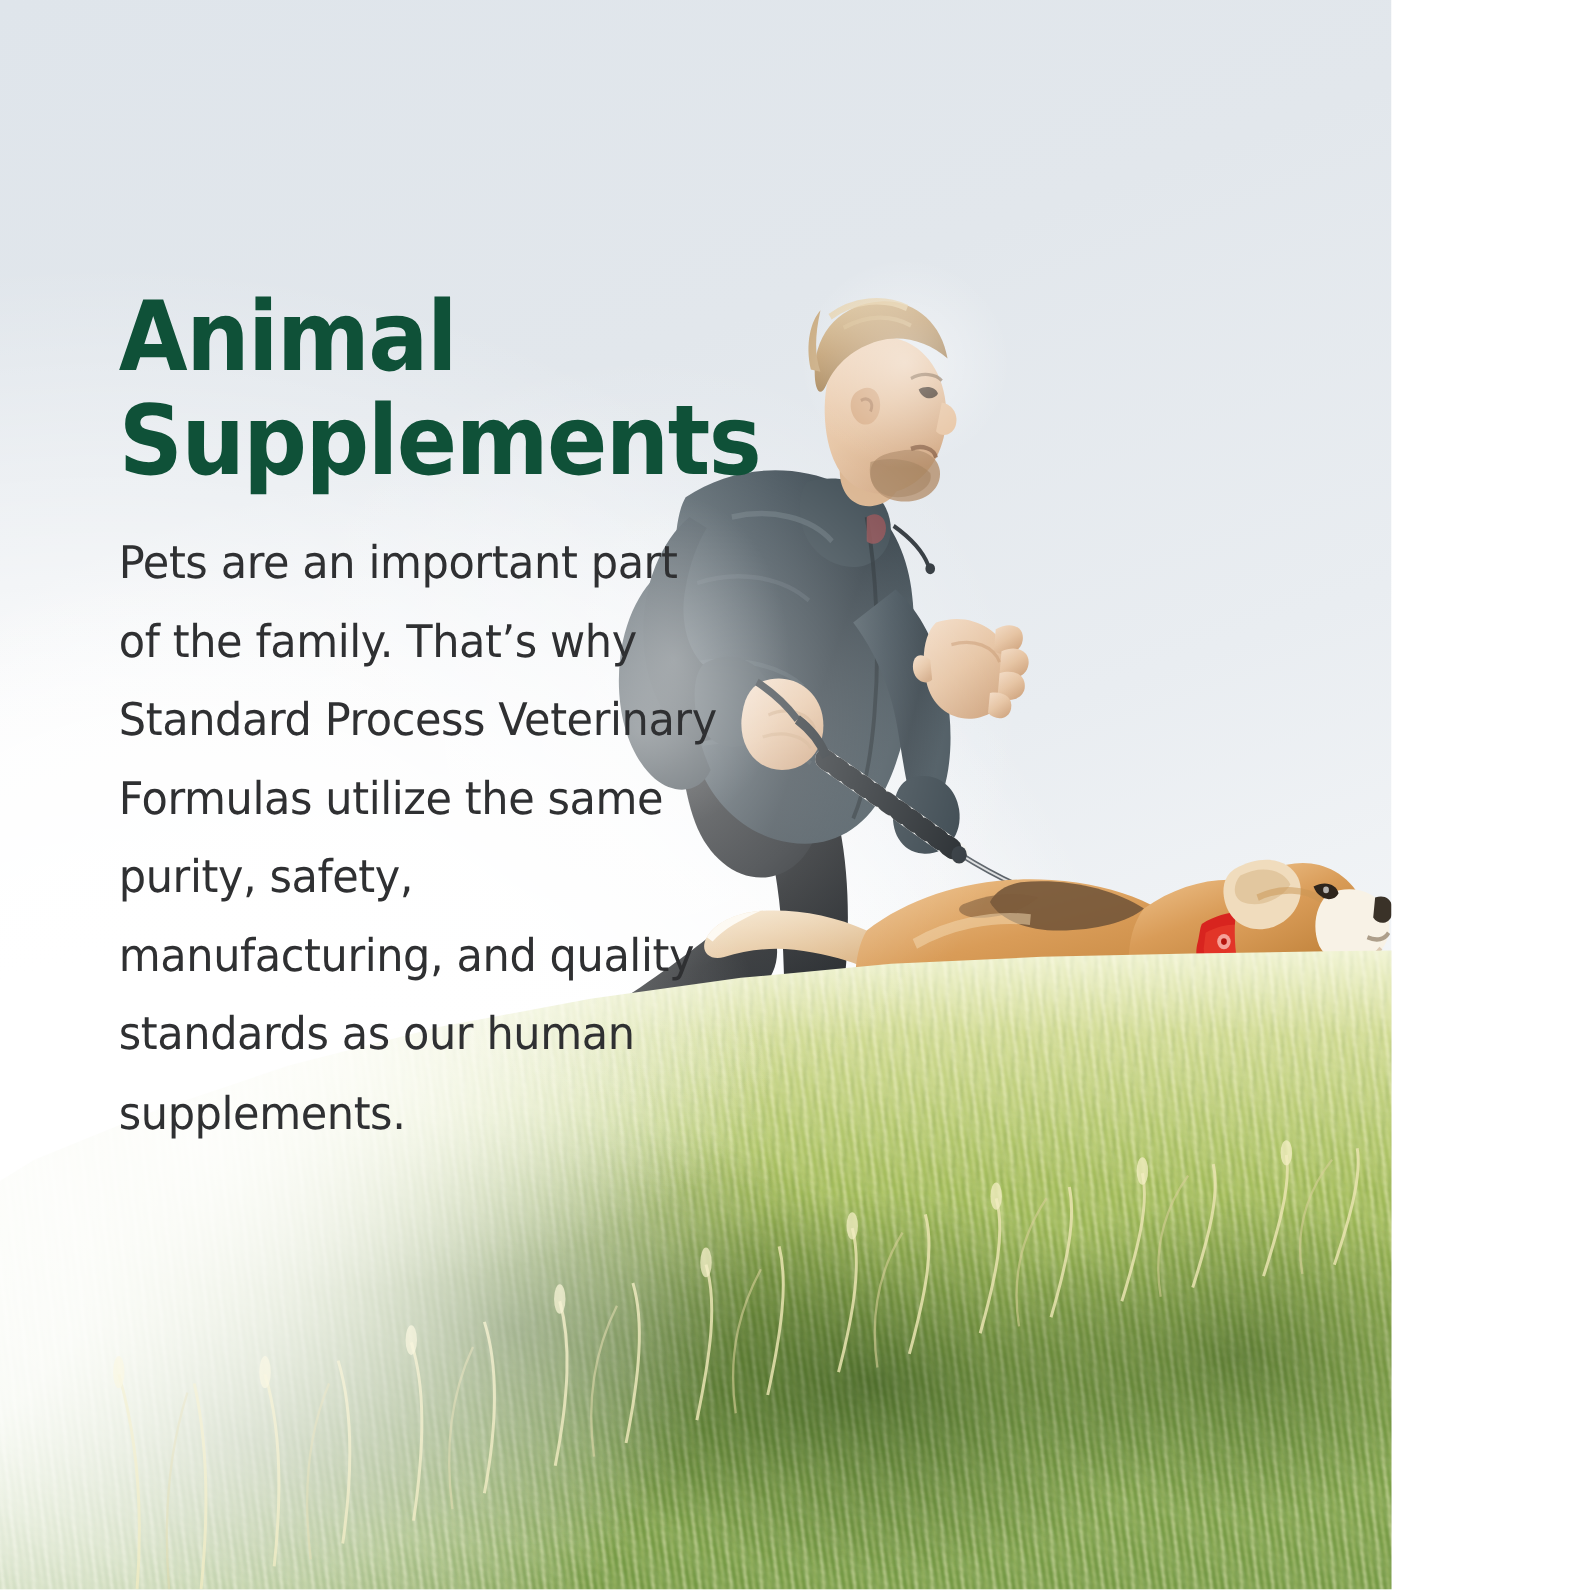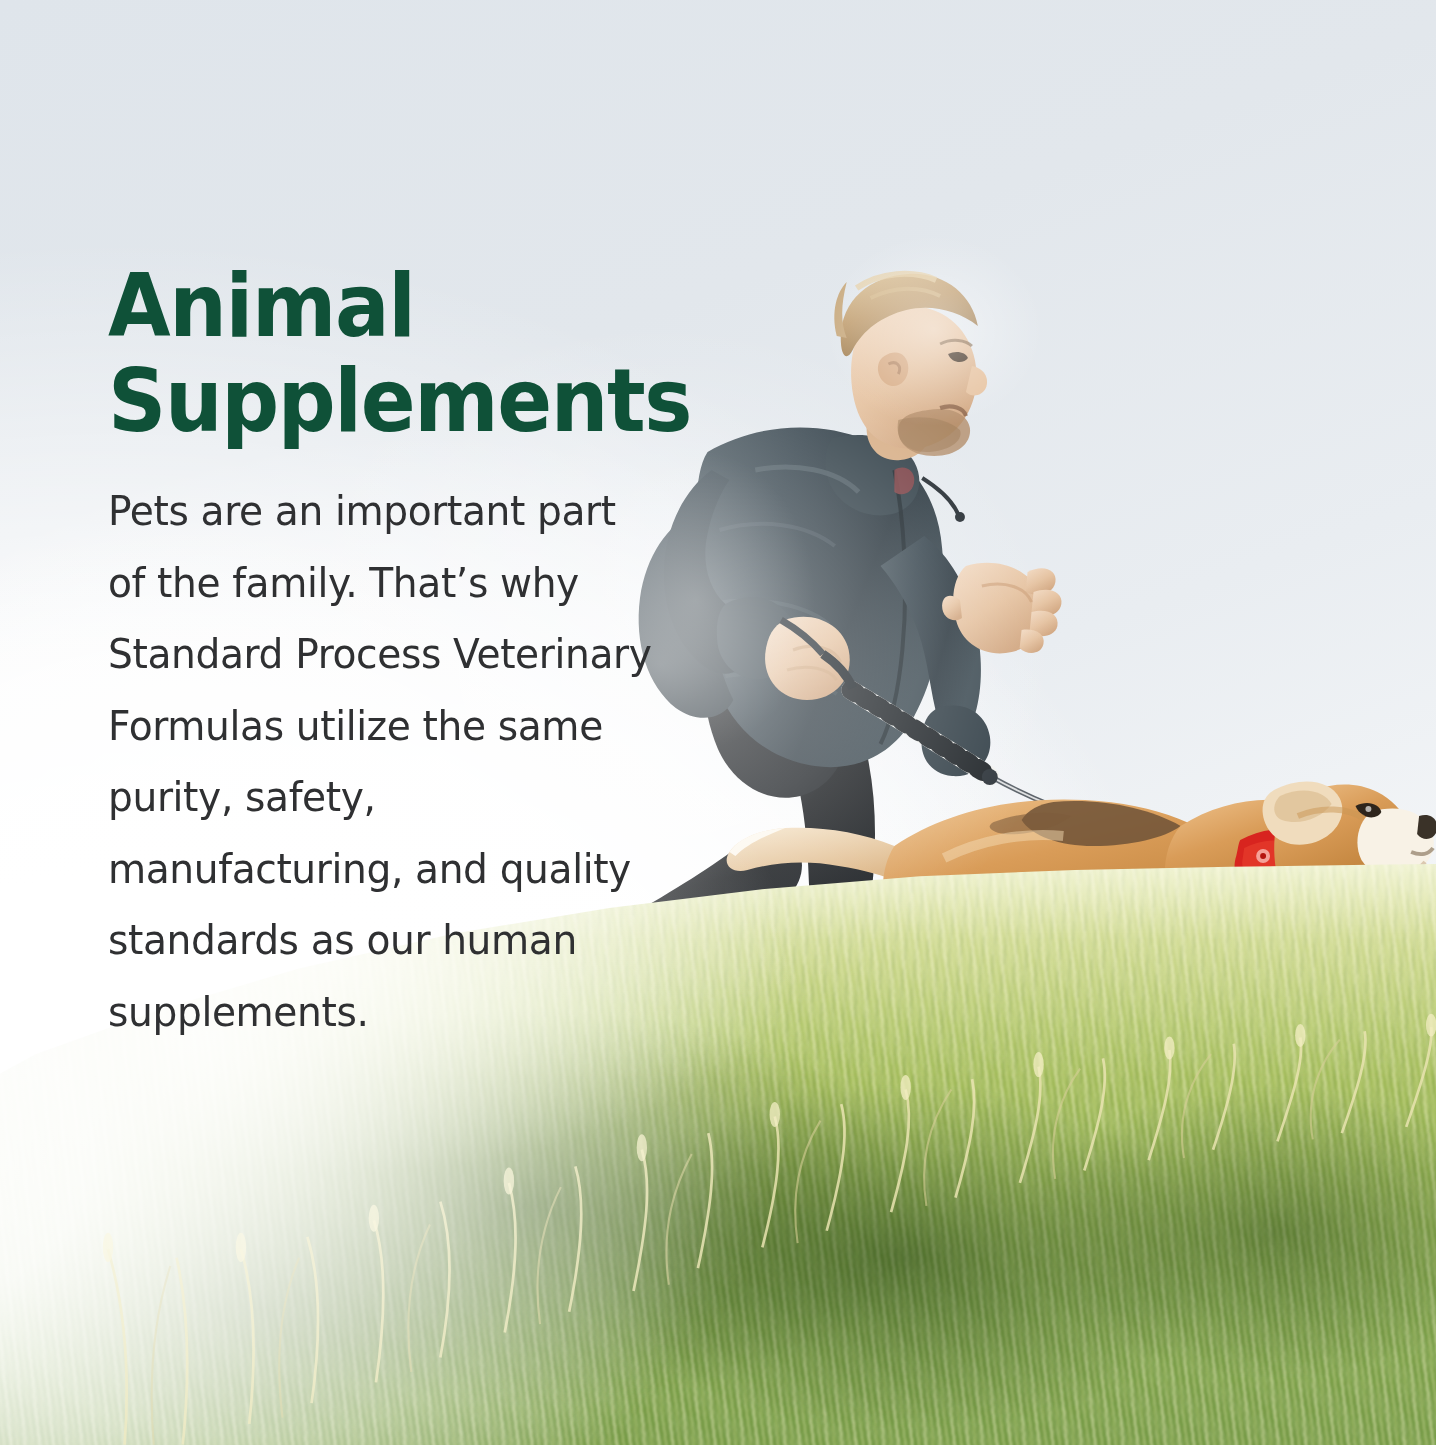--- a/index.html
+++ b/index.html
@@ -3,21 +3,21 @@
 <meta charset="utf-8">
 <title>Animal Supplements</title>
 <style>
   html, body {
     margin: 0;
     padding: 0;
     background: #ffffff;
   }
   #page {
     position: relative;
-    width: 1436px;
+    width: 1265px;
     height: 1445px;
     overflow: hidden;
     background: #ffffff;
     font-family: "DejaVu Sans", sans-serif;
   }
 
   
   .photo {
     position: absolute;
     inset: 0;

